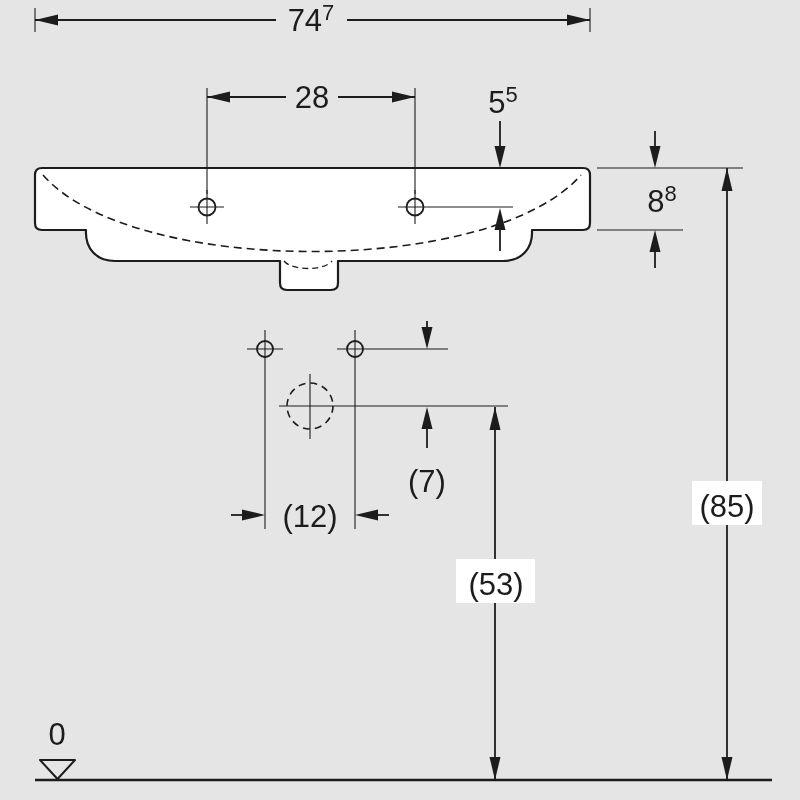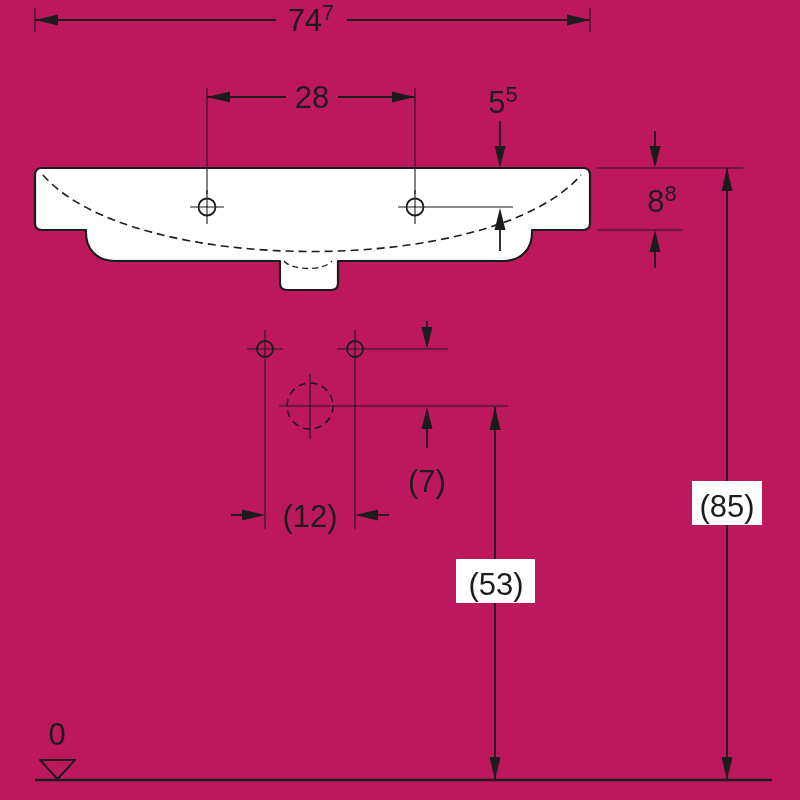--- a/index.html
+++ b/index.html
@@ -3,21 +3,21 @@
 <meta charset="utf-8">
 <style>
   html, body {
     margin: 0;
     padding: 0;
     background: #ffffff;
   }
   #stage {
     width: 800px;
     height: 800px;
-    background: #be185d;
+    background: #e5e5e5;
     position: relative;
     font-family: "Liberation Sans", sans-serif;
   }
   svg { display: block; }
   .outline   { fill: #ffffff; stroke: #1c1c1c; stroke-width: 2.2; stroke-linejoin: round; }
   .ln        { stroke: #1c1c1c; stroke-width: 1.8; fill: none; }
   .thin      { stroke: #1c1c1c; stroke-width: 1.1; fill: none; }
   .thick     { stroke: #1c1c1c; stroke-width: 2.6; fill: none; }
   .dash      { stroke: #1c1c1c; stroke-width: 1.6; fill: none; stroke-dasharray: 8 5; }
   .dashsm    { stroke: #1c1c1c; stroke-width: 1.3; fill: none; stroke-dasharray: 6 4; }

